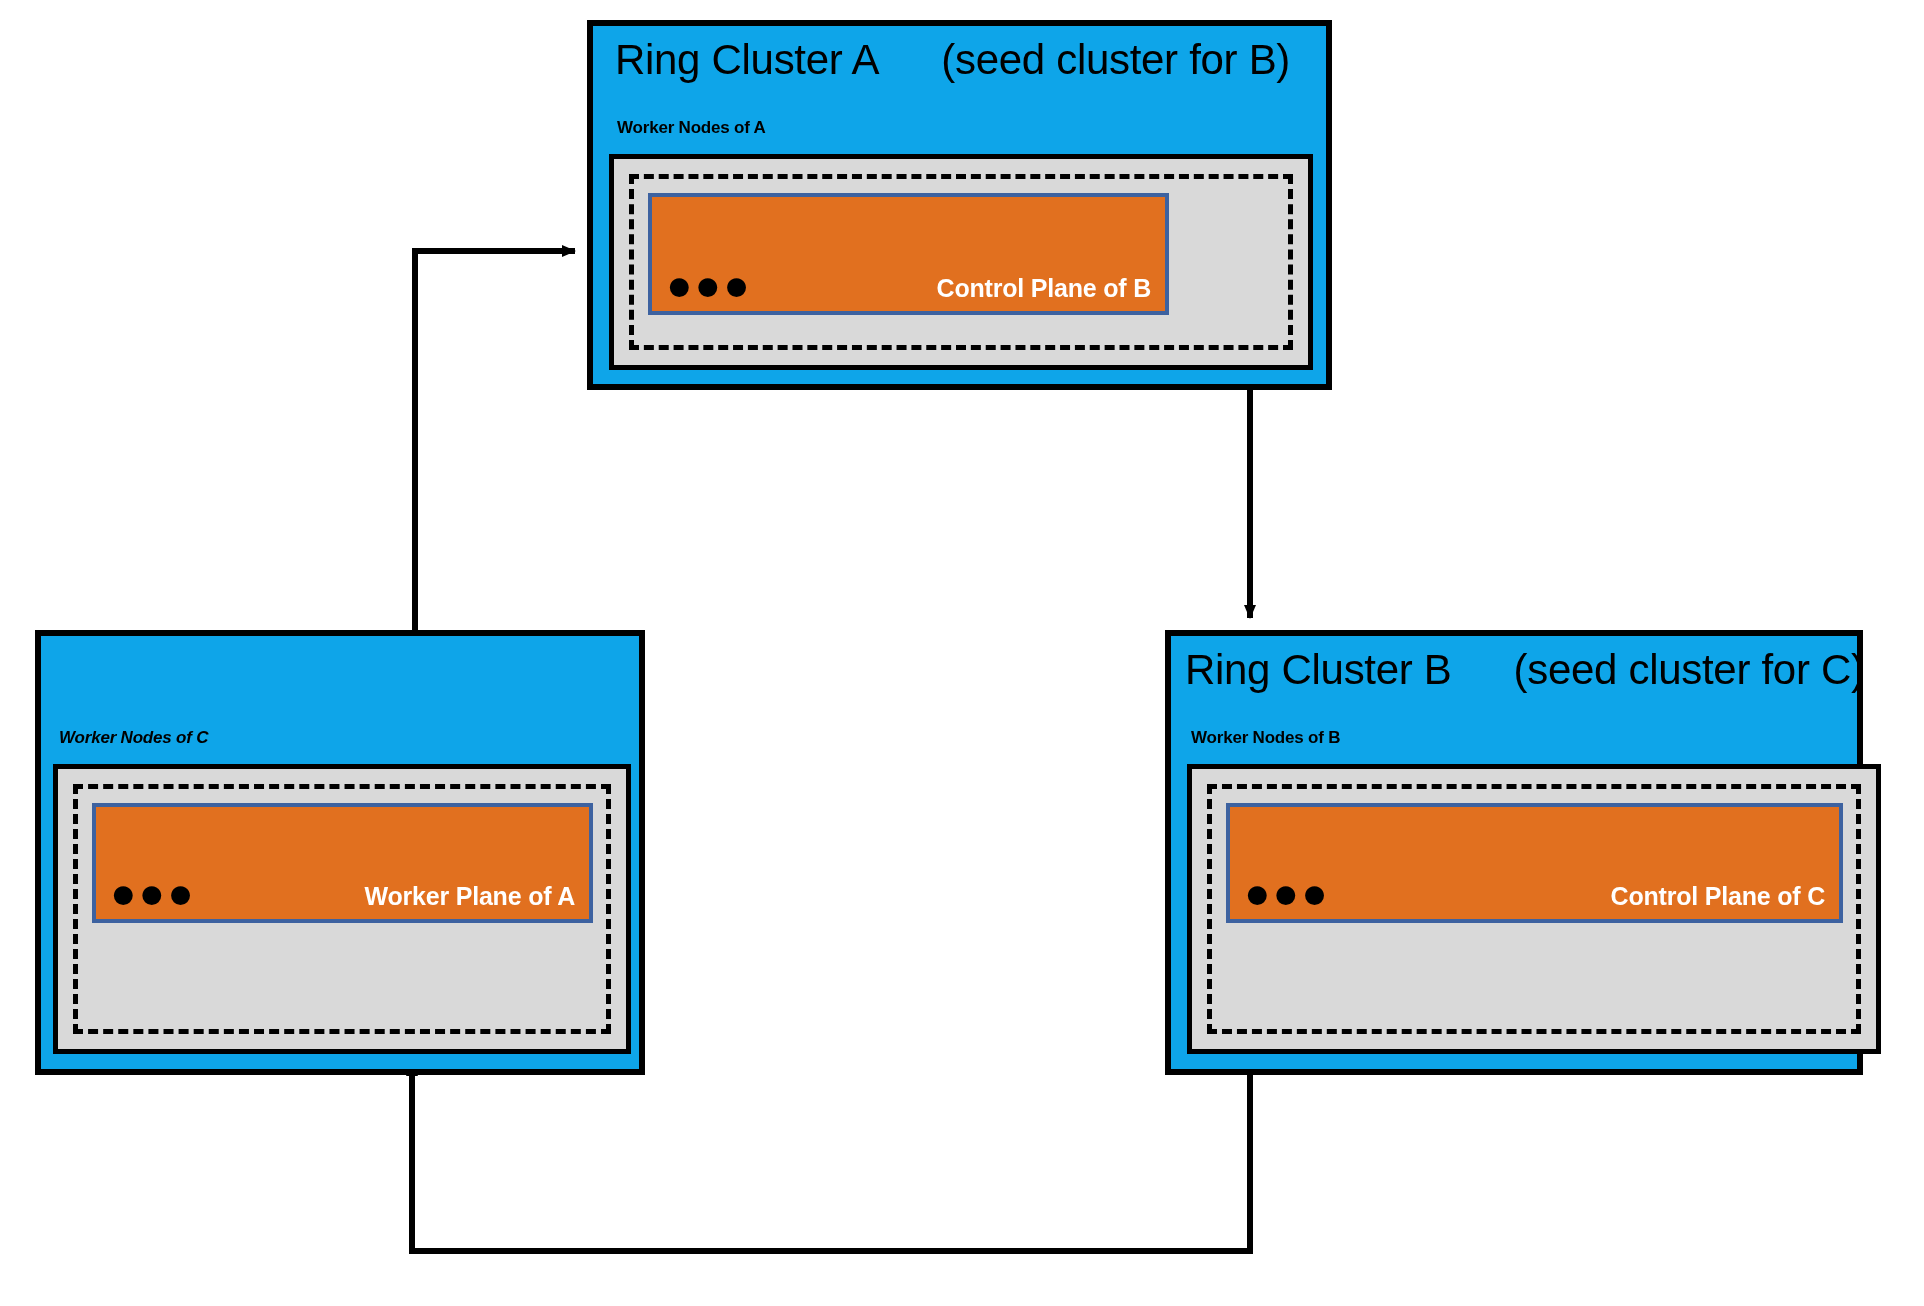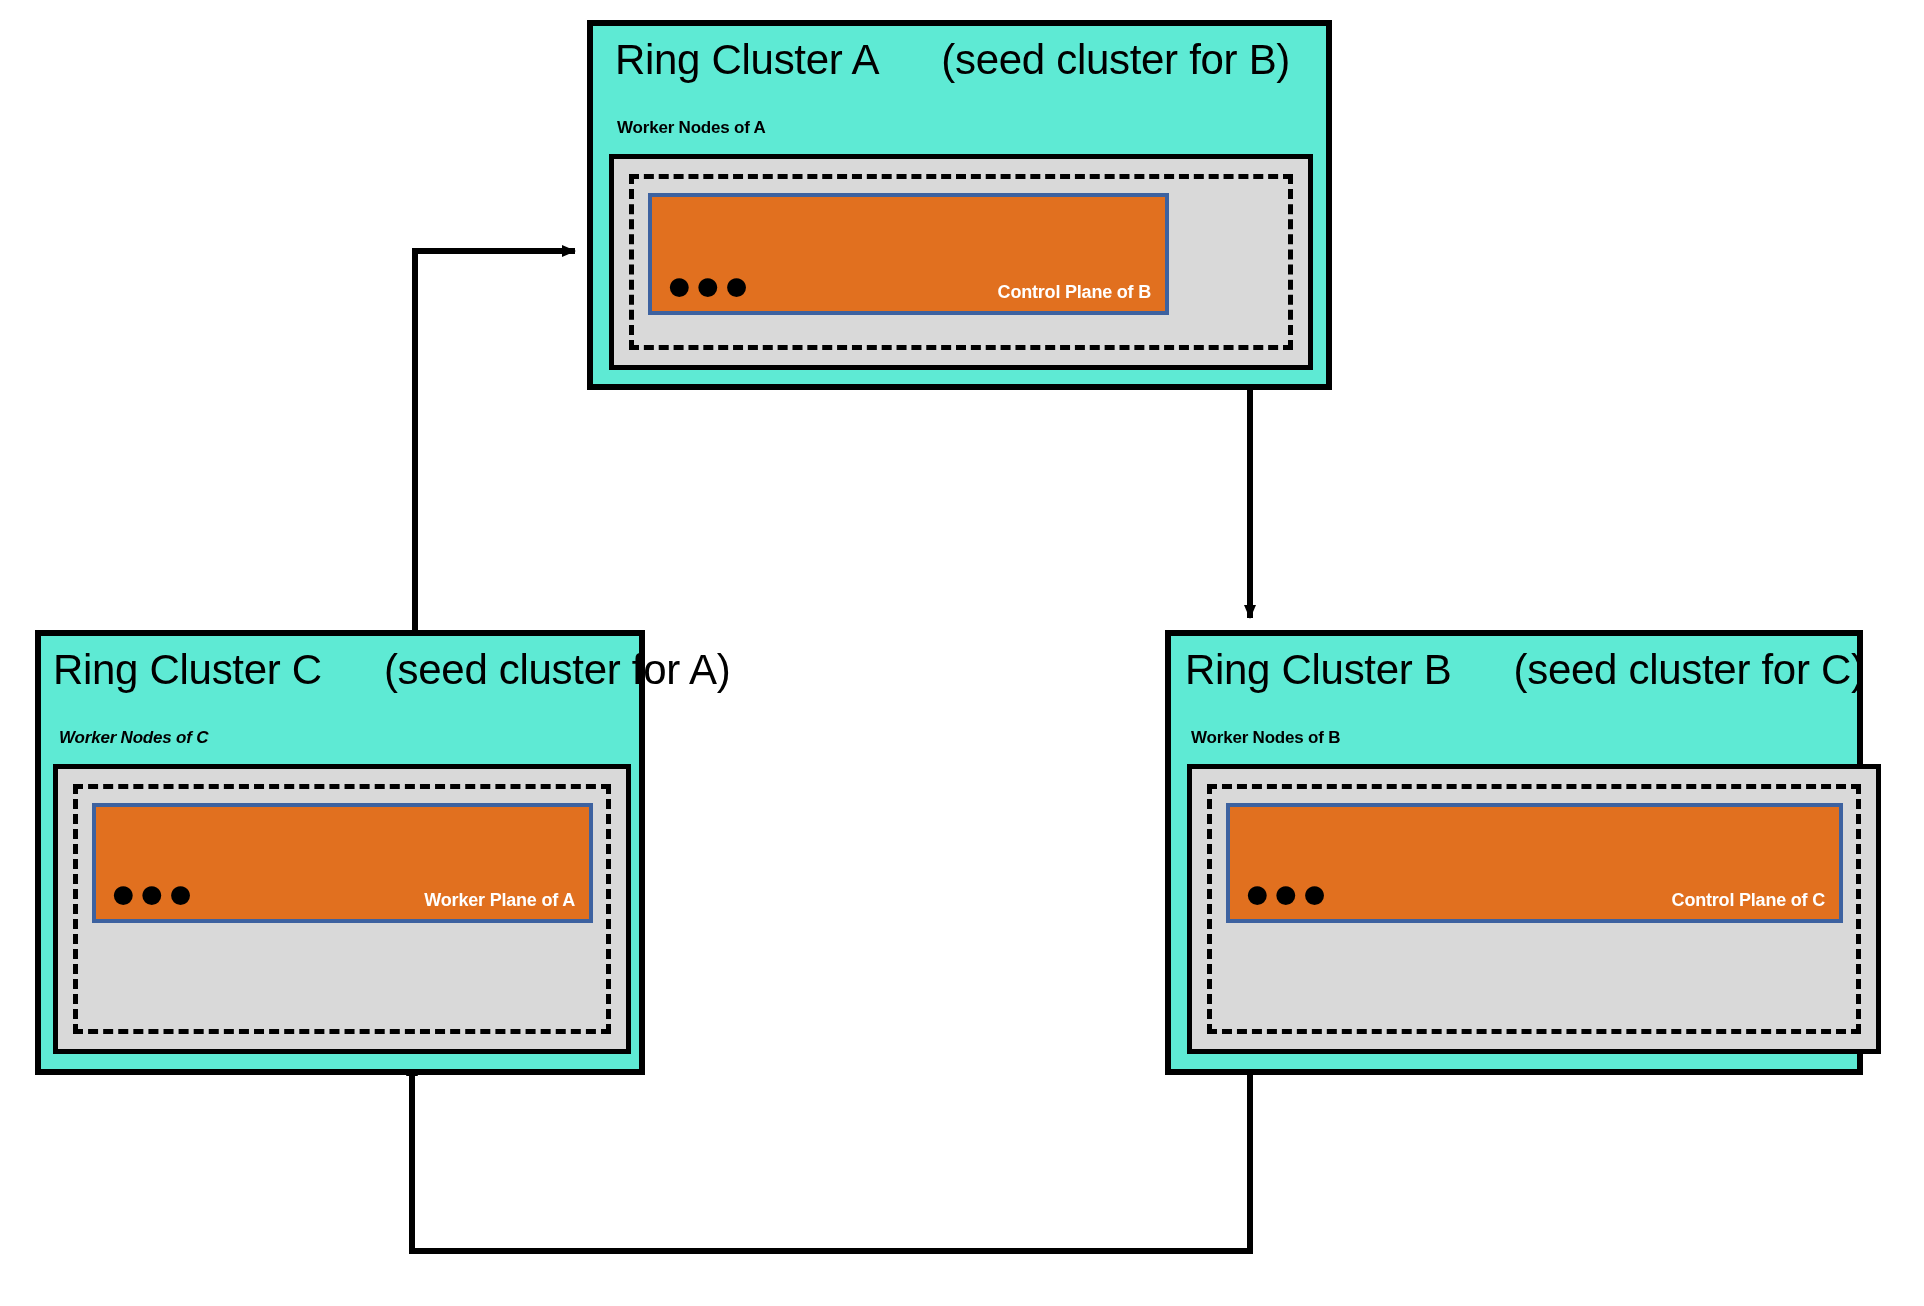--- a/index.html
+++ b/index.html
@@ -4,21 +4,21 @@
 <style>
   html,body{margin:0;padding:0;background:#ffffff;}
   body{width:1924px;height:1306px;position:relative;overflow:hidden;
        font-family:"Liberation Sans", sans-serif;}
 
   #stage{position:absolute;left:0;top:0;width:1924px;height:1306px;}
 
   
   .cluster{
     position:absolute;
-    background:#5eead4;
+    background:#0ea5e9;
     border:6px solid #000000;
     box-sizing:border-box;
   }
   .cluster-title{
     position:absolute;
     left:22px;
     top:10px;
     white-space:nowrap;
     font-size:42px;
     font-weight:400;
@@ -56,21 +56,21 @@
   .cp-box{
     position:absolute;
     background:#e1701f;
     border:4px solid #3d62a0;
     box-sizing:border-box;
   }
   .cp-label{
     position:absolute;
     right:14px;
     bottom:8px;
-    font-size:18px;
+    font-size:25px;
     font-weight:700;
     color:#ffffff;
     white-space:nowrap;
     letter-spacing:-0.2px;
   }
   .ellipsis{
     position:absolute;
     left:14px;
     bottom:4px;
     font-size:44px;
@@ -125,23 +125,20 @@
         <div class="cp-box" style="left:14px;top:14px;width:521px;height:122px;">
           <div class="ellipsis">●●●</div>
           <div class="cp-label">Control Plane of B</div>
         </div>
 
       </div>
     </div>
   </div>
 
   <div class="cluster" style="left:35px;top:630px;width:610px;height:445px;">
-    <div class="cluster-title" style="left:12px;">
-      <span>Ring Cluster C</span><span class="seed">(seed cluster for A)</span>
-    </div>
 
     <div class="worker-label" style="top:92px;left:18px;font-style:italic;">Worker Nodes of C</div>
 
     <div class="nodes-box" style="left:12px;top:128px;width:578px;height:290px;">
 
       <div class="dashed-box" style="left:15px;top:15px;width:538px;height:250px;">
 
         <div class="cp-box" style="left:14px;top:14px;width:501px;height:120px;">
           <div class="ellipsis">●●●</div>
           <div class="cp-label">Worker Plane of A</div>

